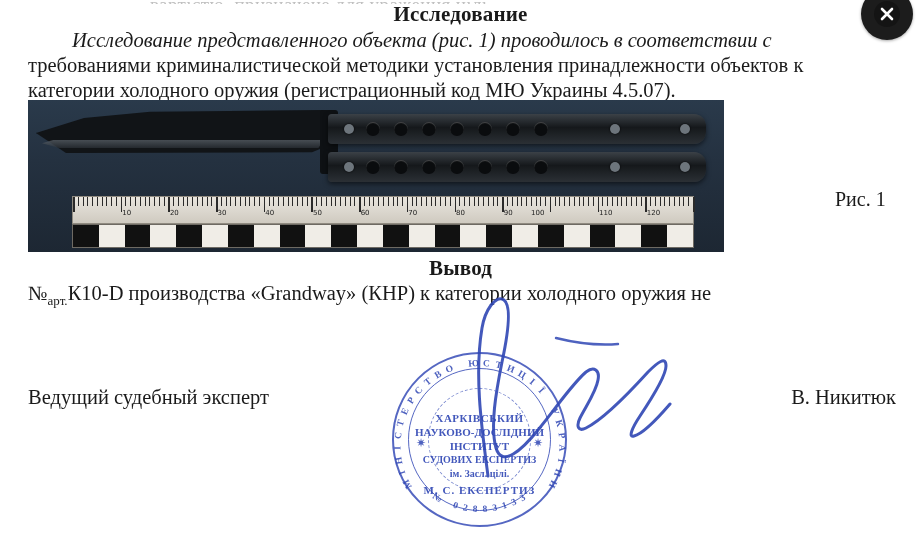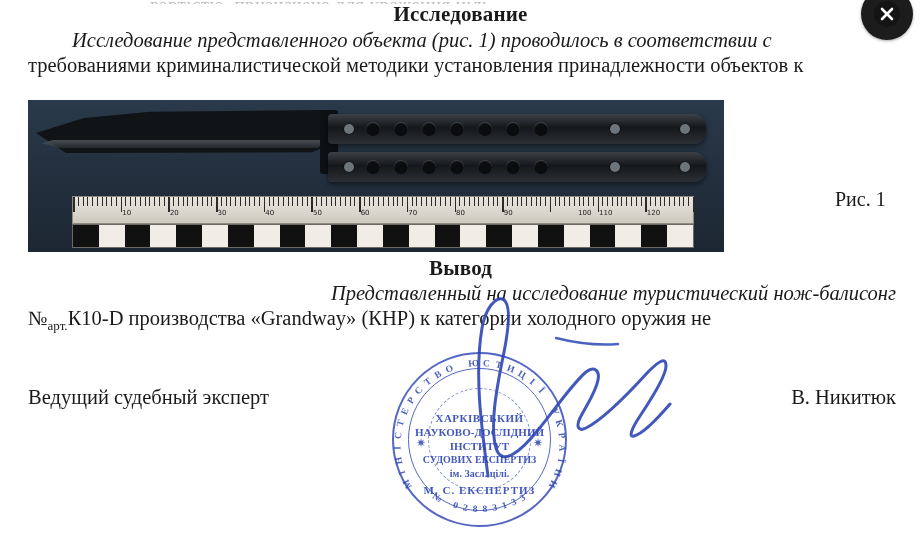--- a/index.html
+++ b/index.html
@@ -300,20 +300,21 @@
     </svg>
   </div>
 
   <div class="heading" id="heading-issledovanie">Исследование</div>
 
   <div class="para" id="para-1">
     <span class="ln justify">
         <span><span class="indent"></span><span>Исследование представленного объекта (рис. 1) проводилось в соответствии с</span></span>
       </span>
     <span class="ln">требованиями криминалистической методики установления принадлежности объектов к</span>
+    <span class="ln">категории холодного оружия (регистрационный код МЮ Украины 4.5.07).</span>
   </div>
 
   <div class="photo">
     <div class="knife-wrap">
       <div class="blade"></div>
       <div class="blade-edge"></div>
 
       <div class="latch"></div>
 
       <div class="handle upper">
@@ -480,21 +481,21 @@
       <div id="ruler-nums">
           <div class="num" style="left: 49.1923px;">10</div>
           <div class="num" style="left: 96.8846px;">20</div>
           <div class="num" style="left: 144.577px;">30</div>
           <div class="num" style="left: 192.269px;">40</div>
           <div class="num" style="left: 239.962px;">50</div>
           <div class="num" style="left: 287.654px;">60</div>
           <div class="num" style="left: 335.346px;">70</div>
           <div class="num" style="left: 383.038px;">80</div>
           <div class="num" style="left: 430.731px;">90</div>
-          <div class="num" style="left: 505px;">100</div>
+          <div class="num" style="left: 458px;">100</div>
           <div class="num" style="left: 526.115px;">110</div>
           <div class="num" style="left: 573.808px;">120</div>
         </div>
     </div>
 
     <div class="scalebar">
       <div id="scalebar-cells" style="display:flex;width:100%;height:100%">
           <div class="cell" style="width: 4.16667%; background: rgb(17, 17, 17);"></div>
           <div class="cell" style="width: 4.16667%; background: rgb(240, 237, 231);"></div>
           <div class="cell" style="width: 4.16667%; background: rgb(17, 17, 17);"></div>
@@ -523,21 +524,20 @@
     </div>
   </div>
 
   <div class="fig-caption">Рис. 1</div>
 
   <div class="heading" id="heading-vyvod">Вывод</div>
 
   <div class="para" id="para-2">
     <span class="ln justify">
       <span class="indent"></span>
-        <span>Представленный на исследование туристический нож-балисонг</span>
     </span>
     <span class="ln"><span>№</span><span class="sub">арт.</span><span>К10-D производства «Grandway» (КНР) к категории холодного оружия не</span></span>
   </div>
 
   <div class="sig-line">Ведущий судебный эксперт</div>
   <div class="sig-name">В. Никитюк</div>
 
   <div class="stamp">
     <div class="ring outer"></div>
     <div class="ring inner"></div>

